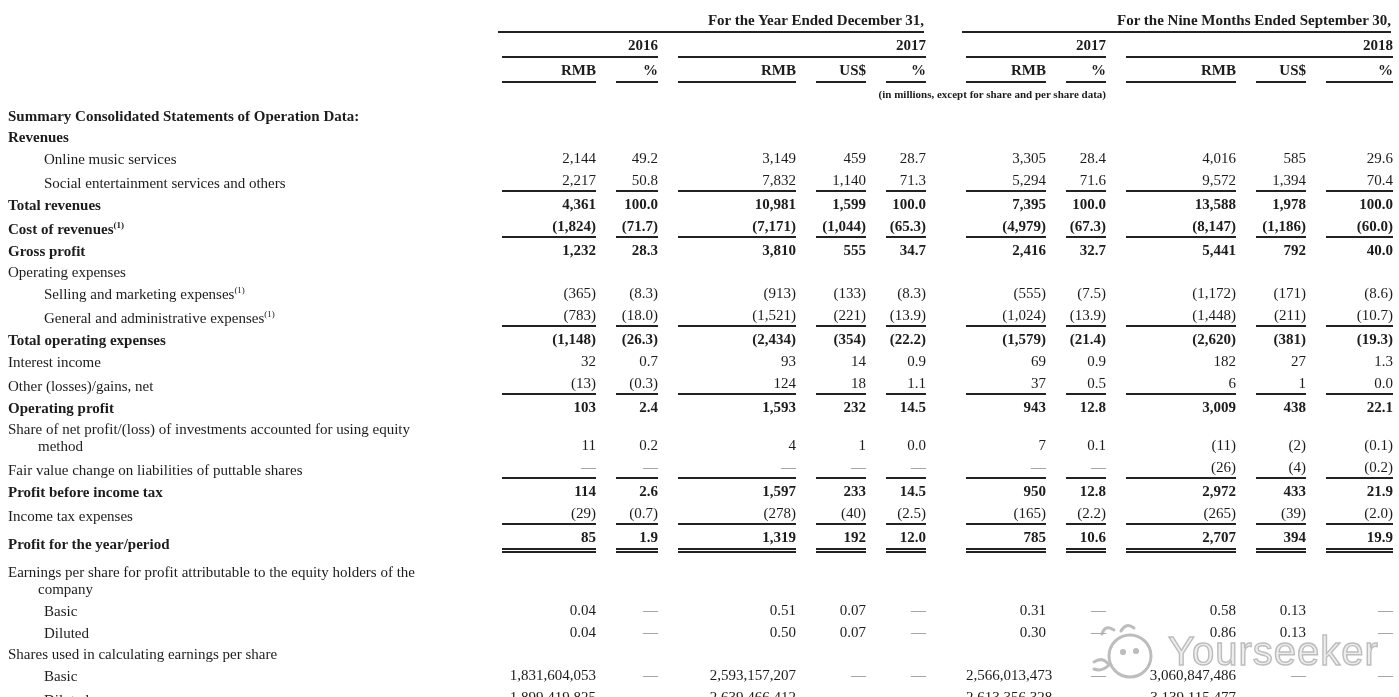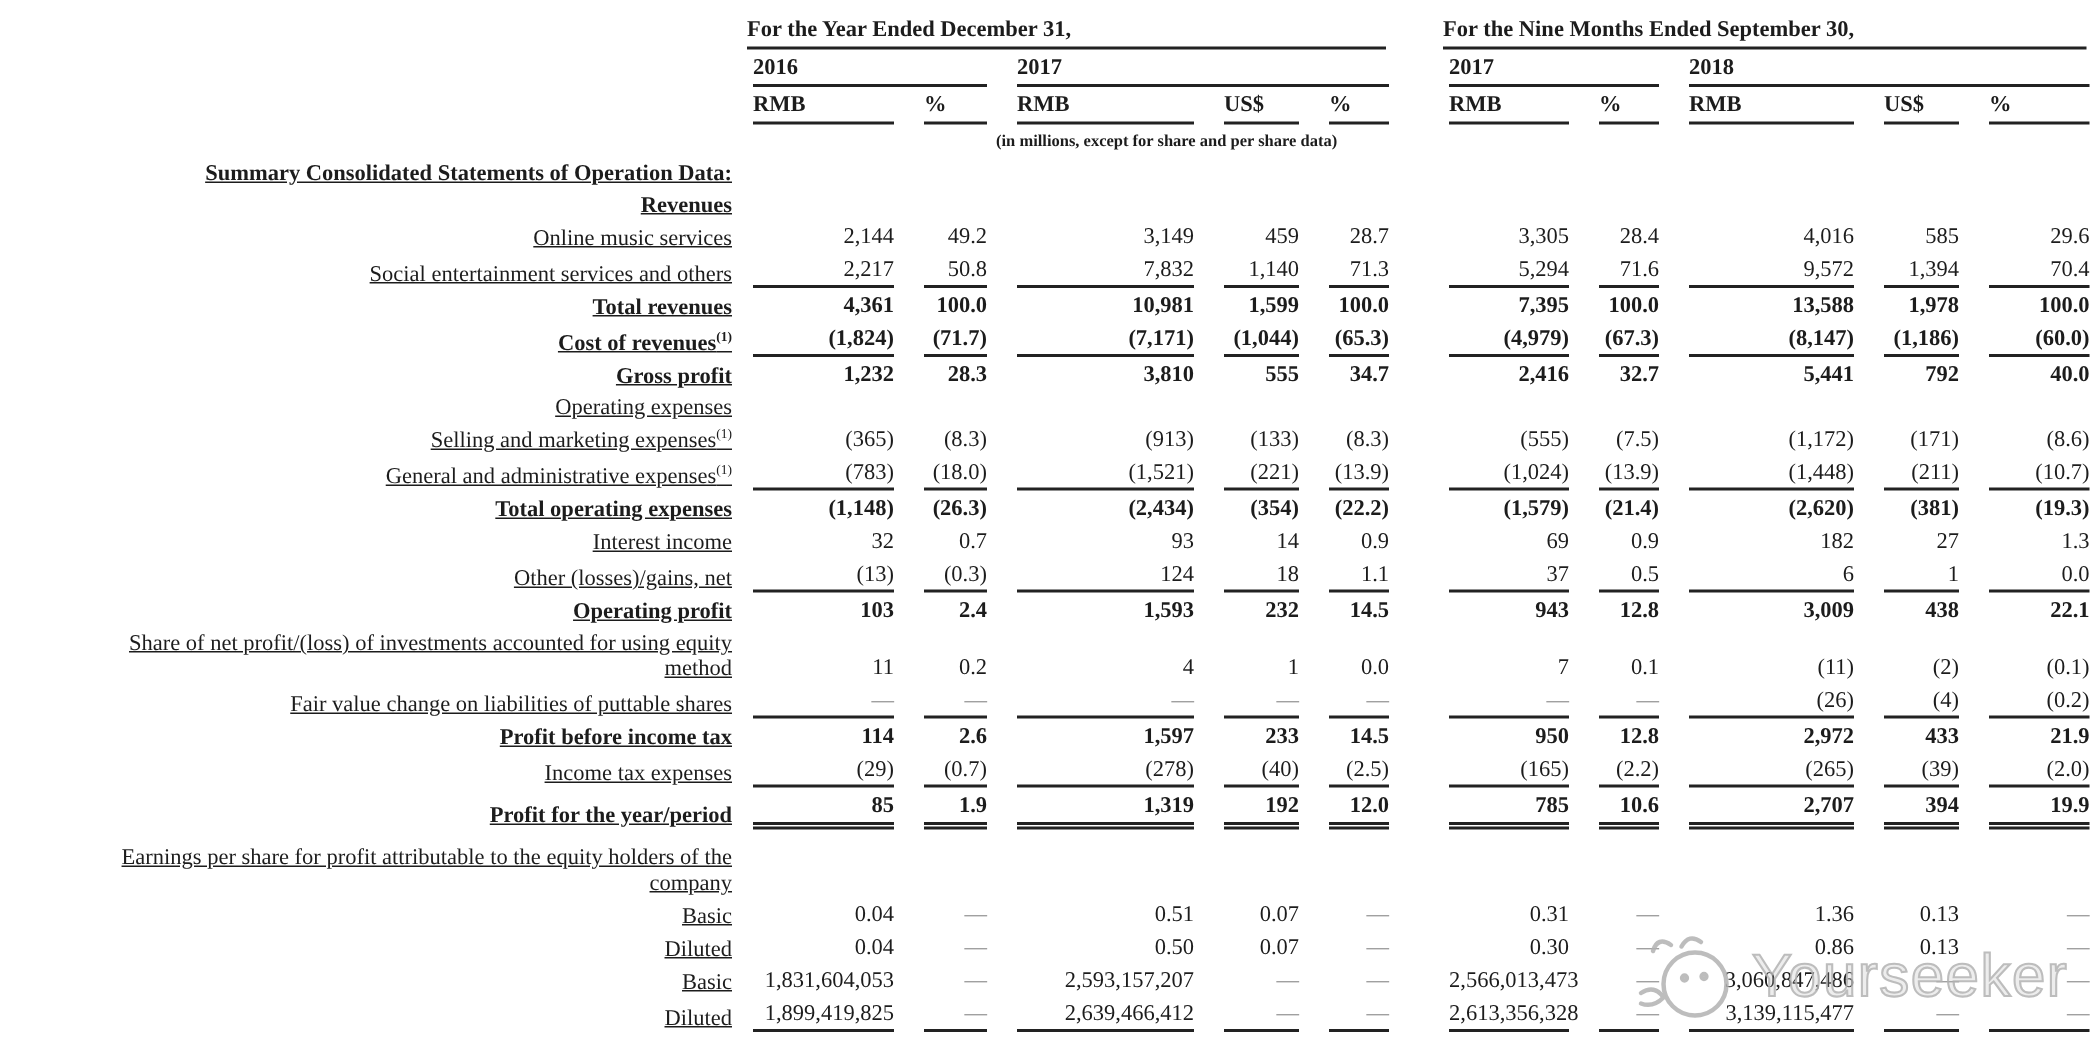--- a/index.html
+++ b/index.html
@@ -2,34 +2,34 @@
 <html><head>
 <meta charset="utf-8">
 <style>
   html,body { margin:0; padding:0; }
   body {
     width:1399px; height:697px; background:#ffffff; overflow:hidden; position:relative;
     font-family:"Liberation Serif", serif; color:#1c1c1c;
   }
   table { border-collapse:collapse; table-layout:fixed; width:1399px; margin-top:6px; }
   td { font-size:15px; line-height:17px; padding:2px 6px 2px 0; vertical-align:bottom; overflow:visible; }
-  td.lbl { text-align:right; padding-left:8px; padding-right:0;text-decoration:underline; }
+  td.lbl { text-align:left; padding-left:8px; padding-right:0; }
   td.lbl .l1, td.lbl .l2 { white-space:nowrap; }
   td.lbl .l2 { padding-left:30px; }
   td.ind1 { padding-left:44px; }
   .b { font-weight:bold; }
   sup { font-size:9px; line-height:0; vertical-align:super; }
   td.num { text-align:right; }
   td.num .v { display:block; margin-left:14px; padding-bottom:1px; }
   td.rule .v { border-bottom:2px solid #222; }
   td.dbl  .v { border-bottom:5px double #222; padding-bottom:2px; }
   .v.dash { color:#8a8a8a; }
   td.sp { padding:0; }
   
-  thead td { font-weight:bold; text-align:left; }
+  thead td { font-weight:bold; text-align:right; }
   thead .h { display:block; margin-left:14px; border-bottom:2px solid #222; padding-bottom:2px; white-space:nowrap; }
   thead .gt { margin-left:10px; margin-right:2px; }
   tr.h1 td { padding-top:6px; }
   td.notecell { padding-top:1px; padding-bottom:3px; }
   td.notecell .note { font-size:11px; white-space:nowrap; }
   tr.gap td { padding-top:9px; }
   
   #watermark { position:absolute; left:1090px; top:620px; display:flex; align-items:center; opacity:0.85; pointer-events:none; }
   #wm-text {
     font-family:"Liberation Sans", sans-serif; font-size:40px; letter-spacing:1px; font-weight:400;
@@ -787,21 +787,21 @@
           <span class="v dash">—</span>
         </td>
         <td class="sp"></td>
         <td class="num">
           <span class="v">0.31</span>
         </td>
         <td class="num">
           <span class="v dash">—</span>
         </td>
         <td class="num">
-          <span class="v">1.36</span>
+          <span class="v">0.58</span>
         </td>
         <td class="num">
           <span class="v">0.13</span>
         </td>
         <td class="num">
           <span class="v dash">—</span>
         </td>
       </tr>
       <tr>
         <td class="lbl ind1">
@@ -831,20 +831,36 @@
         </td>
         <td class="num">
           <span class="v">0.86</span>
         </td>
         <td class="num">
           <span class="v">0.13</span>
         </td>
         <td class="num">
           <span class="v dash">—</span>
         </td>
+      </tr>
+      <tr>
+        <td class="lbl">
+          <div class="l1">Shares used in calculating earnings per share</div>
+        </td>
+        <td class="num"></td>
+        <td class="num"></td>
+        <td class="num"></td>
+        <td class="num"></td>
+        <td class="num"></td>
+        <td class="sp"></td>
+        <td class="num"></td>
+        <td class="num"></td>
+        <td class="num"></td>
+        <td class="num"></td>
+        <td class="num"></td>
       </tr>
       <tr>
         <td class="lbl ind1">
           <div class="l1">Basic</div>
         </td>
         <td class="num">
           <span class="v">1,831,604,053</span>
         </td>
         <td class="num">
           <span class="v dash">—</span>

